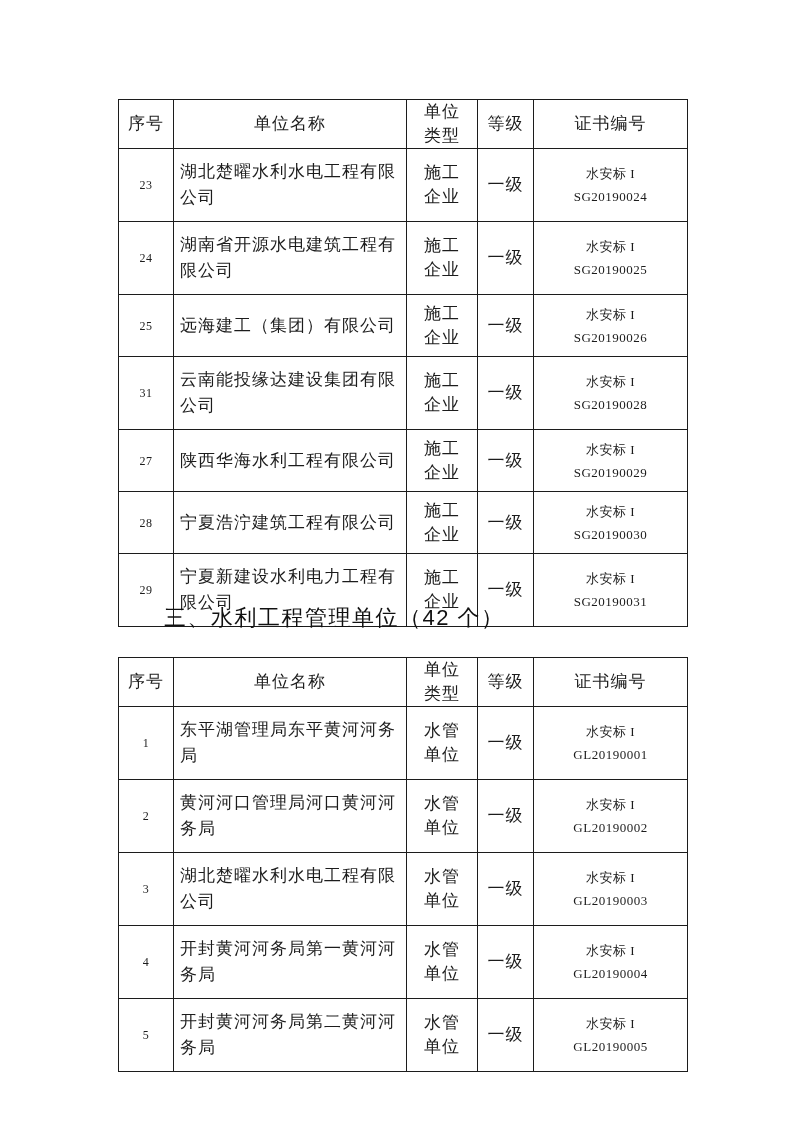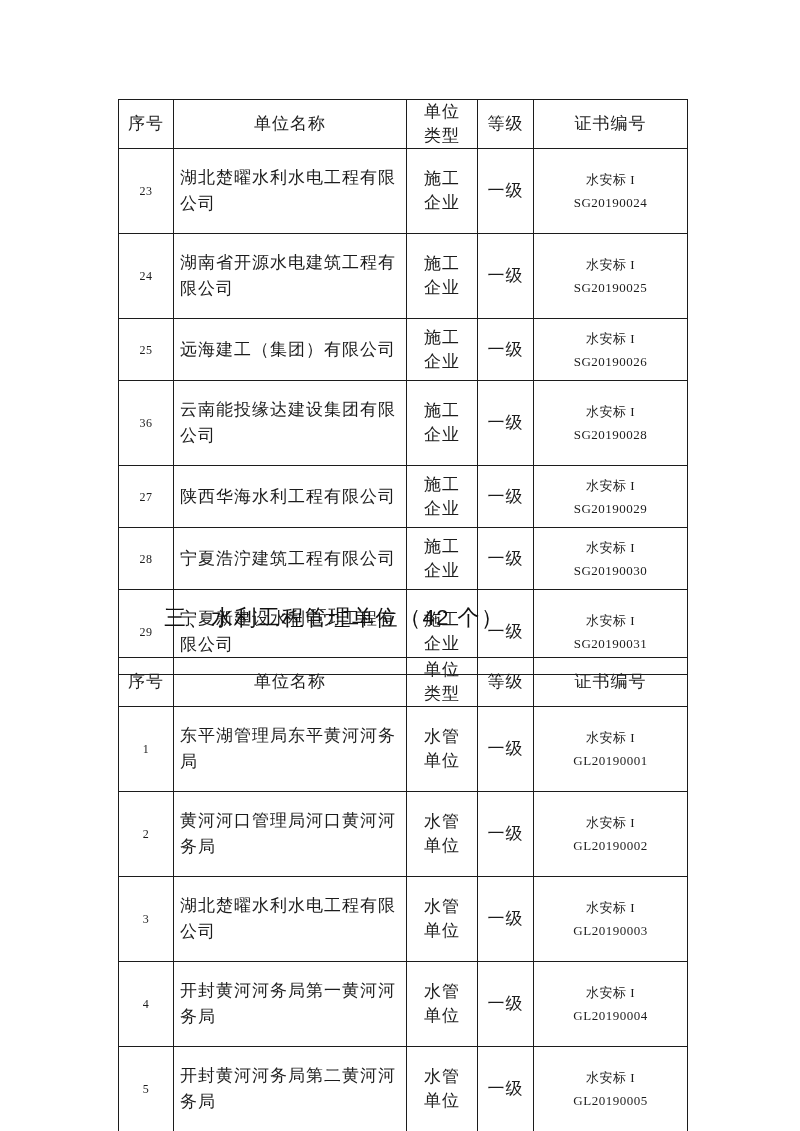--- a/index.html
+++ b/index.html
@@ -31,21 +31,21 @@
     vertical-align: middle;
     padding: 0;
     line-height: 24px;
   }
   thead tr { height: 46px; }
   #construction-table tbody tr { height: 62px; }
   #management-table tbody tr  { height: 60px; }
   th.col-type, td.cell-type { padding: 0 14px; line-height: 24px; }
   td.cell-name {
     text-align: left;
-    padding: 16px 6px;
+    padding: 10px 6px;
     line-height: 26px;
   }
   td.cell-no { font-size: 12px; letter-spacing: 0.5px; }
   td.cell-cert { line-height: 23px; font-size: 13px; letter-spacing: 0.5px; }
   .section-title {
     position: absolute;
     left: 164px;
     top: 603px;
     margin: 0;
     font-family: "Liberation Sans", "DejaVu Sans", sans-serif;
@@ -103,21 +103,21 @@
         <td class="cell-no">25</td>
         <td class="cell-name">远海建工（集团）有限公司</td>
         <td class="cell-type">施工企业</td>
         <td>一级</td>
         <td class="cell-cert">
           <div>水安标 I</div>
           <div>SG20190026</div>
         </td>
       </tr>
       <tr>
-        <td class="cell-no">36</td>
+        <td class="cell-no">31</td>
         <td class="cell-name">云南能投缘达建设集团有限公司</td>
         <td class="cell-type">施工企业</td>
         <td>一级</td>
         <td class="cell-cert">
           <div>水安标 I</div>
           <div>SG20190028</div>
         </td>
       </tr>
       <tr>
         <td class="cell-no">27</td>

